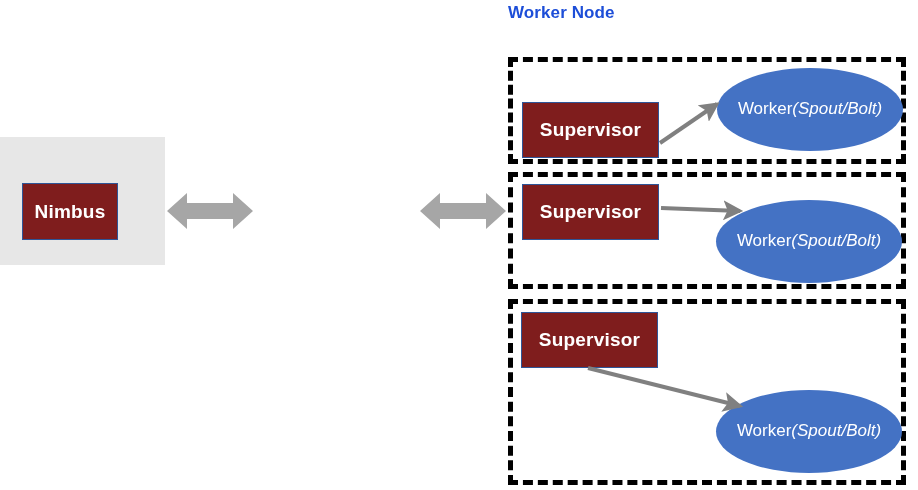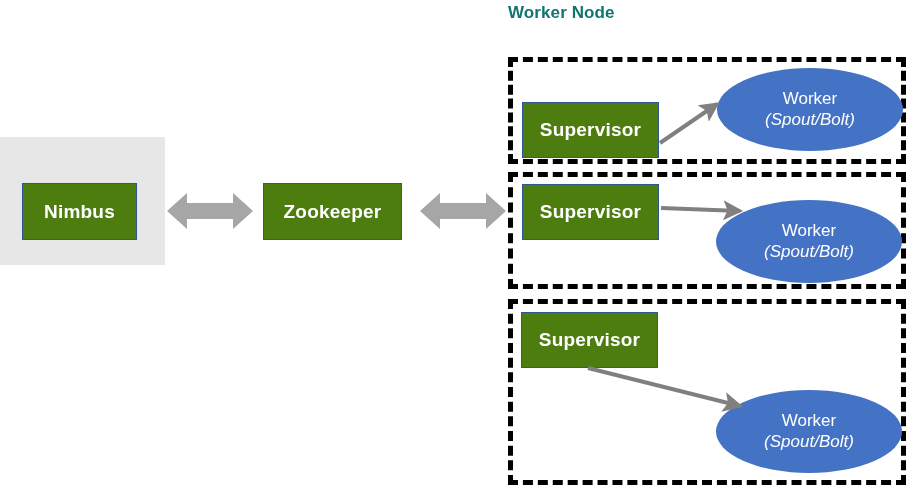--- a/index.html
+++ b/index.html
@@ -17,34 +17,34 @@
     height: 490px;
     background: #ffffff;
     overflow: hidden;
   }
 
   
   .panel-title {
     position: absolute;
     font-weight: bold;
     font-size: 17px;
-    color: #0f766e;
+    color: #1d4ed8;
     letter-spacing: 0.1px;
     white-space: nowrap;
   }
 
   .master-panel {
     position: absolute;
     background: #e7e7e7;
     border: none;
   }
 
   .blue-box {
     position: absolute;
-    background: #4d7c0f;
+    background: #7f1d1d;
     border: 1px solid #2f5597;
     box-sizing: border-box;
     display: flex;
     align-items: center;
     justify-content: center;
     color: #ffffff;
     font-weight: bold;
     font-size: 19px;
     letter-spacing: 0.2px;
   }
@@ -54,21 +54,21 @@
     box-sizing: border-box;
     border: 5px dashed #000000;
     background: transparent;
   }
 
   .ellipse {
     position: absolute;
     background: #4472c4;
     border-radius: 50%;
     display: flex;
-    flex-direction: column;
+    flex-direction: row;
     align-items: center;
     justify-content: center;
     color: #ffffff;
     font-size: 17px;
     line-height: 1.18;
     text-align: center;
     font-weight: normal;
   }
   .ellipse .line2 { font-size: 17px; font-style: italic; }
 
@@ -85,23 +85,22 @@
 </head>
 <body>
 
 <div id="canvas">
 
   <div class="panel-title" style="left:508px; top:3px;">Worker Node</div>
 
   <div class="master-panel" style="left:0px; top:137px; width:165px; height:128px;"></div>
 
 
-  <div class="blue-box" style="left:22px; top:183px; width:115px; height:57px;">Nimbus</div>
+  <div class="blue-box" style="left:22px; top:183px; width:96px; height:57px;">Nimbus</div>
 
-  <div class="blue-box" style="left:263px; top:183px; width:139px; height:57px;">Zookeeper</div>
 
   <div class="worker-dashed" style="left:508px; top:57px; width:398px; height:107px;"></div>
   <div class="worker-dashed" style="left:508px; top:172px; width:398px; height:117px;"></div>
   <div class="worker-dashed" style="left:508px; top:299px; width:398px; height:186px;"></div>
 
   <div class="blue-box" style="left:522px; top:102px; width:137px; height:56px;">Supervisor</div>
 
   <div class="blue-box" style="left:522px; top:184px; width:137px; height:56px;">Supervisor</div>
 
   <div class="blue-box" style="left:521px; top:312px; width:137px; height:56px;">Supervisor</div>

